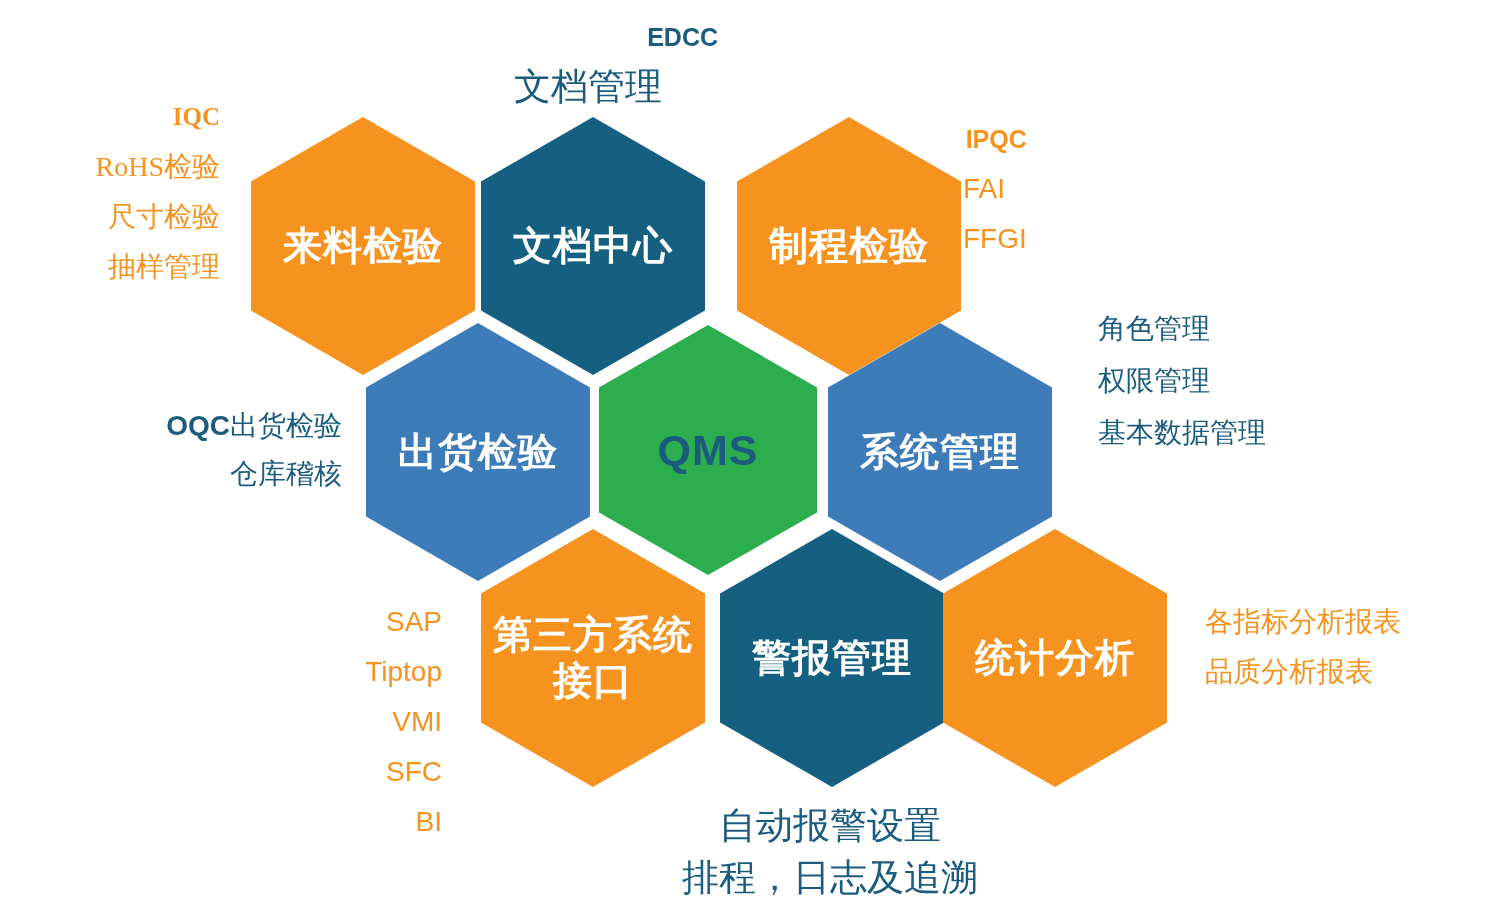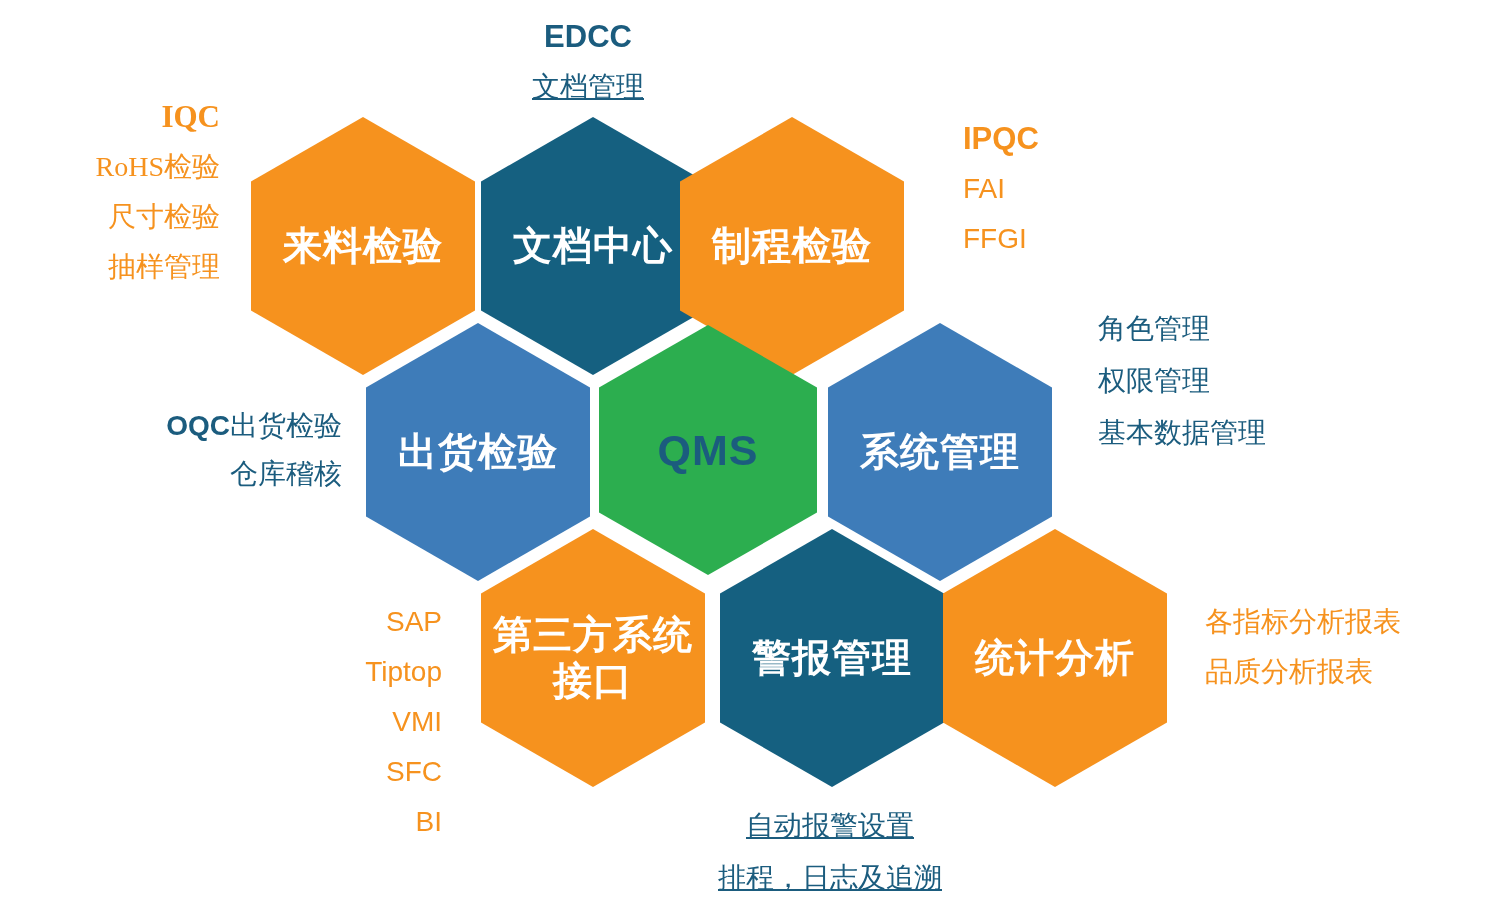--- a/index.html
+++ b/index.html
@@ -24,45 +24,45 @@
     color:#ffffff; font-weight:bold; font-size:39px;
     line-height:1.18; letter-spacing:1px;
   }
   .hex-qms { width:218px; height:250px; }
   .qms-label {
     color:#1B5C7E; font-weight:800; font-size:43px; letter-spacing:1px;
   }
   
   .note { position:absolute; }
   .note > div { line-height:50px; white-space:nowrap; }
-  .note .t { font-weight:bold; font-size:31px; }
+  .note .t { font-weight:bold; font-size:25px;text-align:right; }
   .note .l { font-size:28px; }
   .orange-text { color:#F6921E; }
   .navy-text   { color:#1B5C7E; }
   .note.lh52 > div { line-height:52px; }
   .note.lh48 > div { line-height:48px; }
-  .note.big .l { font-size:28px;text-decoration:underline; }
+  .note.big .l { font-size:37px; }
   .note.center { text-align:center; }
   .note.right  { text-align:right; }
   b.inl { font-weight:bold; }
 </style>
 </head>
 <body>
 
 <div class="canvas">
 
   <div class="hex orange" style="left:251px; top:117px;">
     <span class="hex-label">来料检验</span>
   </div>
 
   <div class="hex teal" style="left:481px; top:117px;">
     <span class="hex-label">文档中心</span>
   </div>
 
-  <div class="hex orange" style="left:680px; top:117px;">
+  <div class="hex orange" style="left:737px; top:117px;">
     <span class="hex-label">制程检验</span>
   </div>
 
   <div class="hex blue" style="left:366px; top:323px;">
     <span class="hex-label">出货检验</span>
   </div>
 
   <div class="hex green hex-qms" style="left:599px; top:325px;">
     <span class="qms-label">QMS</span>
   </div>

